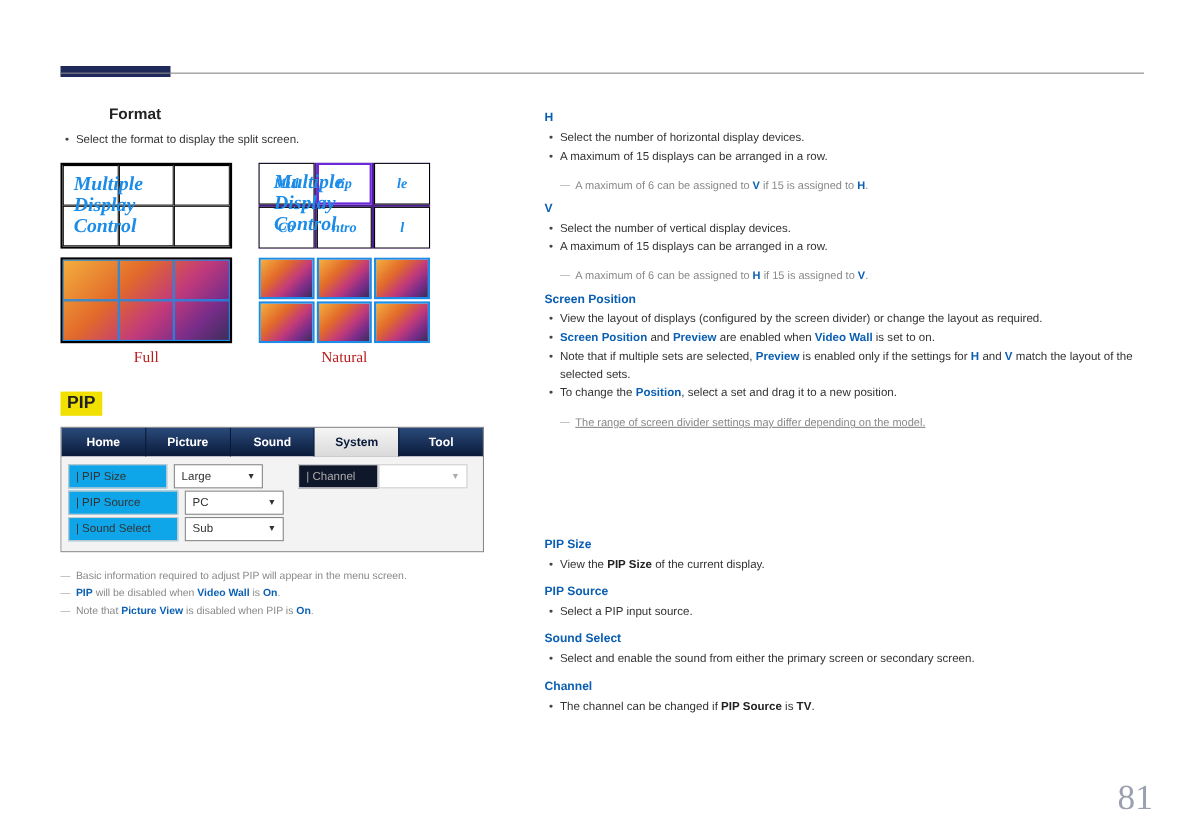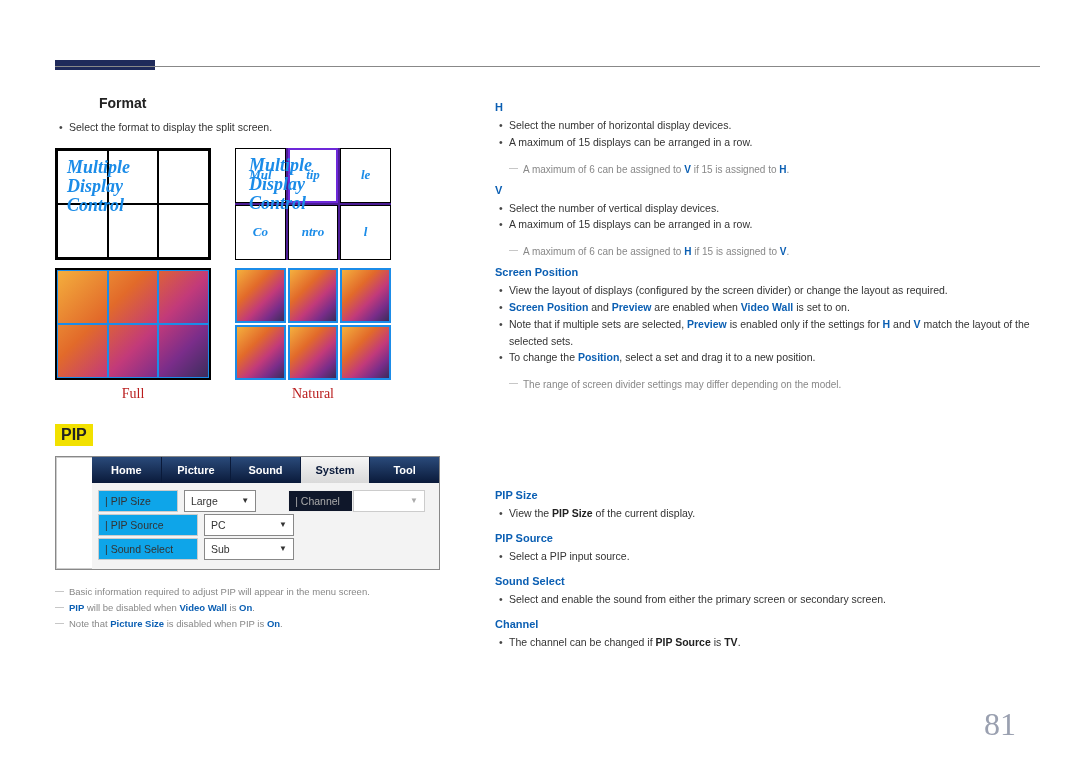--- a/index.html
+++ b/index.html
@@ -45,52 +45,52 @@
   .note-line::before { content: "―"; position: absolute; left: 0; color: #aaa; font-size: 9px; }
   .note-line .blue { color: #0b5fb3; }
   .note-line .bold { font-weight: 700; }
   .blue-head { color: #0b5fb3; font-weight: 700; font-size: 11px; margin: 6px 0 4px 0; }
   .blue { color: #0b5fb3; font-weight: 700; }
   .black-b { font-weight: 700; color: #222; }
   .format-grid { display: flex; gap: 24px; margin-top: 12px; }
   .fmt-cell { text-align: center; }
   .fmt-cell .label { font-family: Georgia, serif; font-size: 14px; margin-top: 6px; color: #b91c1c; }
   .fmt-tile {
-    width: 156px; height: 112px; border: 2px solid #000; display: grid;
+    width: 156px; height: 78px; border: 2px solid #000; display: grid;
     grid-template-columns: repeat(3,1fr); grid-template-rows: repeat(2,1fr);
     background: #fff; position: relative; overflow: hidden;
   }
   .fmt-tile .cell { border: 1px solid #000; display: flex; align-items: center; justify-content: center; }
   .fmt-tile.pic { background: linear-gradient(135deg,#f4b03e 0%,#e26a2a 35%,#c23a7a 60%,#7a2d8a 80%,#3a2d5a 100%); }
   .fmt-tile.pic.natural { border-width: 0; grid-gap: 2px; background:#fff; }
   .fmt-tile.pic.natural .cell { border:2px solid #1b8ce8; background: linear-gradient(135deg,#f4b03e 0%,#e26a2a 35%,#c23a7a 60%,#7a2d8a 80%,#3a2d5a 100%);}
   .fmt-tile.pic.full .cell { border:1px solid #1b8ce8; }
   .mdc-text { color:#1b8ce8; font-style: italic; font-weight:700; font-family: Georgia, serif; line-height:1.05; font-size: 18px; text-align:left; padding:8px 10px; position:absolute; top:0; left:0;}
   .fmt-tile.txt .cell { background: #fff; }
 
   .pip-badge { display:inline-block; background:#f2e100; padding:2px 6px; font-weight:700; font-size:16px; color:#222; margin-top: 22px; }
-  .pip-window { width: 385px; border:1px solid #888; margin-top: 10px; background:#fff; box-shadow: 0 0 0 1px #ccc inset; padding-left: 36px;}
+  .pip-window { width: 385px; border:1px solid #888; margin-top: 10px; background:#fff; box-shadow: 0 0 0 1px #ccc inset;}
   .tabs { display:flex; height:26px; background: linear-gradient(#2a4a7a,#0a1a3a); }
   .tab { flex:1; display:flex; align-items:center; justify-content:center; font-size:11px; color:#fff; font-weight:700; border-right:1px solid #0a1a3a;}
   .tab.sel { background: linear-gradient(#f6f6f6,#d9d9d9); color:#0a1a3a; }
   .tab:last-child{border-right:none;}
   .rows { padding: 6px 6px 8px 6px; background:#f3f3f3; }
   .row { display:flex; align-items:center; height:24px; }
   .row .lbl { width: 100px; font-size:10.5px; border:1px solid #ccc; height:22px; display:flex; align-items:center; padding:0 6px; margin-right:6px; background:#0ea5e9;}
   .row .sel { width: 90px; height:22px; border:1px solid #888; display:flex; align-items:center; justify-content:space-between; padding:0 6px; font-size:10.5px; background:#fff; margin-right:8px;}
   .row .sel.dis { color:#aaa; border-color:#ccc;}
   .row .caret { font-size:8px; }
   .row .spacer-label { width: 80px; font-size:10.5px; border:1px solid #eee; height:22px; display:flex; align-items:center; padding:0 6px; background:#0f172a; color:#aaa;margin-left:24px;}
 
   .foot-notes { margin-top: 14px; font-size:9.5px; color:#888;}
   .foot-notes .note-line { font-size: 9.5px; }
 
   .page-num {
     position: absolute;
-    right: 64px;
+    right: 32px;
     bottom: 20px;
     font-size: 32px;
     color: #9aa0b0;
     font-family: Georgia, serif;
   }
 </style>
 </head>
 <body>
 
 <div class="accent-bar"></div>
@@ -210,21 +210,21 @@
           </div>
         </div>
       </div>
 
       <div class="foot-notes">
         <div class="note-line">Basic information required to adjust PIP will appear in the menu screen.</div>
         <div class="note-line">
           <span class="blue bold">PIP</span><span> will be disabled when </span><span class="blue bold">Video Wall</span><span> is </span><span class="blue bold">On</span><span>.</span>
         </div>
         <div class="note-line">
-          <span>Note that </span><span class="blue bold">Picture Size</span><span> is disabled when PIP is </span><span class="blue bold">On</span><span>.</span>
+          <span>Note that </span><span class="blue bold">Picture View</span><span> is disabled when PIP is </span><span class="blue bold">On</span><span>.</span>
         </div>
       </div>
     </div>
 
     <div class="right-col">
 
       <div class="blue-head">H</div>
       <ul class="bul">
         <li>Select the number of horizontal display devices.</li>
         <li>A maximum of 15 displays can be arranged in a row.</li>
@@ -242,21 +242,21 @@
         <span>A maximum of 6 can be assigned to </span><span class="blue">H</span><span> if 15 is assigned to </span><span class="blue">V</span><span>.</span>
       </div>
 
       <div class="blue-head">Screen Position</div>
       <ul class="bul">
         <li>View the layout of displays (configured by the screen divider) or change the layout as required.</li>
         <li><span class="blue">Screen Position</span><span> and </span><span class="blue">Preview</span><span> are enabled when </span><span class="blue">Video Wall</span><span> is set to on.</span></li>
         <li><span>Note that if multiple sets are selected, </span><span class="blue">Preview</span><span> is enabled only if the settings for </span><span class="blue">H</span><span> and </span><span class="blue">V</span><span> match the layout of the selected sets.</span></li>
         <li><span>To change the </span><span class="blue">Position</span><span>, select a set and drag it to a new position.</span></li>
       </ul>
-      <div class="note-line" style="margin-left:14px;">The range of screen divider settings may differ depending on the model.</div>
+      <div class="note-line" style="margin-left:14px;text-decoration:underline;">The range of screen divider settings may differ depending on the model.</div>
 
       <div style="height:90px;"></div>
 
       <div class="blue-head">PIP Size</div>
       <ul class="bul">
           <li><span>View the </span><span class="black-b">PIP Size</span><span> of the current display.</span></li>
         </ul>
 
       <div class="blue-head">PIP Source</div>
       <ul class="bul">

